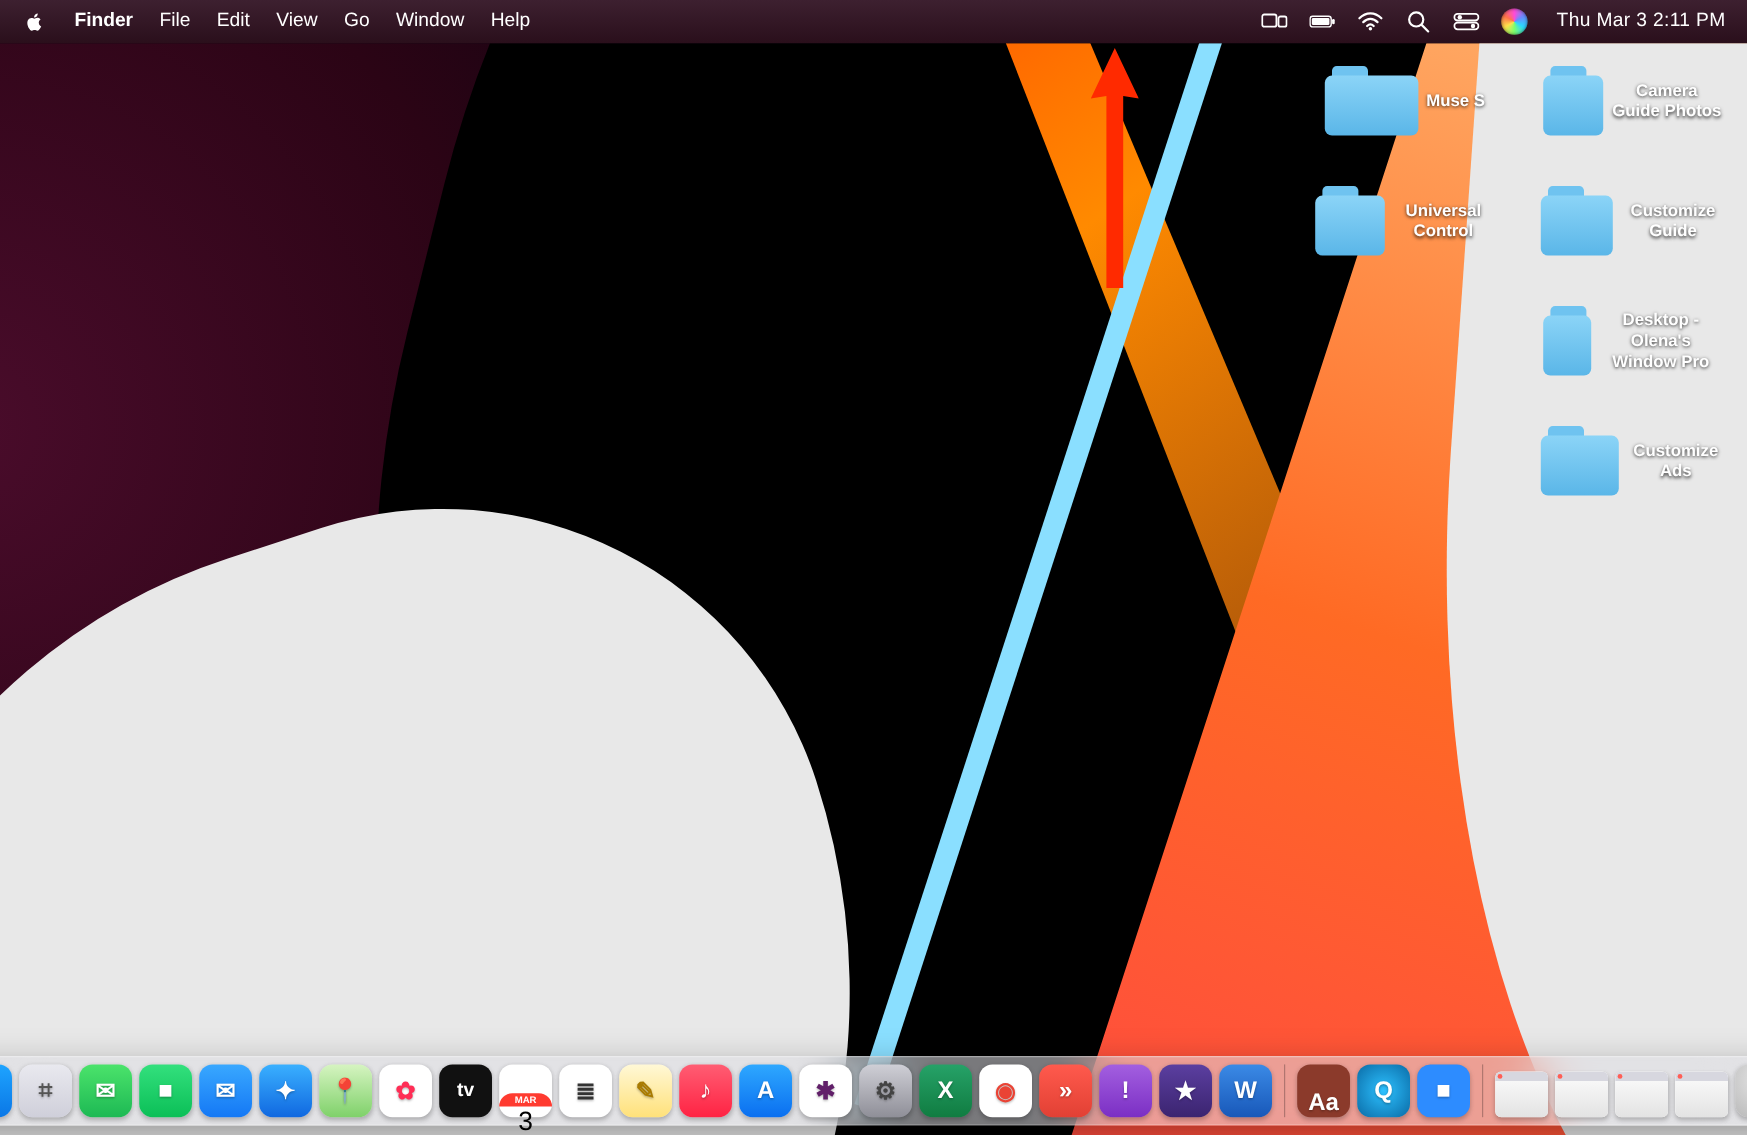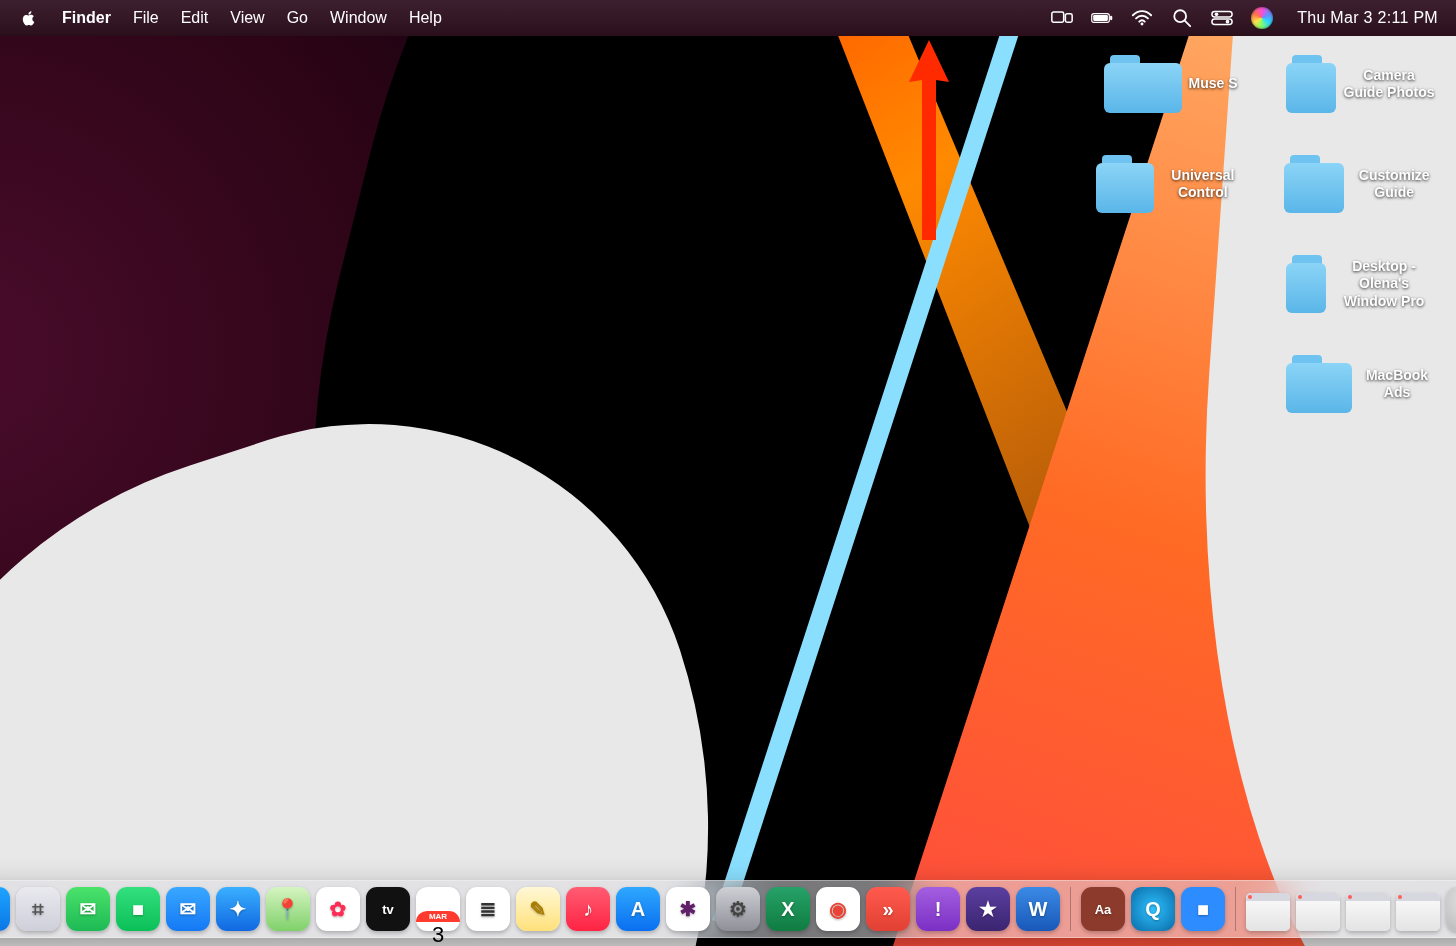--- a/index.html
+++ b/index.html
@@ -196,21 +196,21 @@
           <div class="tab"></div>
           <div class="body"></div>
         </div>
         <div class="folder-label">Desktop - Olena's Window Pro</div>
       </div>
       <div class="folder-item">
         <div class="folder-icon">
           <div class="tab"></div>
           <div class="body"></div>
         </div>
-        <div class="folder-label">MacBook Ads</div>
+        <div class="folder-label">Customize Ads</div>
       </div>
     </div>
 </div>
 
 <div class="dock">
   <div id="dock-apps" style="display:flex;gap:6px;align-items:flex-end;">
       <div class="dock-item" style="background: linear-gradient(rgb(30, 164, 255), rgb(10, 119, 230));">
         <span class="glyph">🙂</span>
       </div>
       <div class="dock-item" style="background: linear-gradient(rgb(233, 233, 239), rgb(207, 207, 218)); color: rgb(85, 85, 85);">
@@ -227,21 +227,21 @@
       </div>
       <div class="dock-item" style="background: linear-gradient(rgb(58, 176, 255), rgb(16, 104, 224));">
         <span class="glyph">✦</span>
       </div>
       <div class="dock-item" style="background: linear-gradient(rgb(214, 244, 193), rgb(127, 209, 106));">
         <span class="glyph">📍</span>
       </div>
       <div class="dock-item" style="background: rgb(255, 255, 255); color: rgb(255, 45, 85);">
         <span class="glyph">✿</span>
       </div>
-      <div class="dock-item" style="background: rgb(17, 17, 17); font-size: 13px;">
+      <div class="dock-item" style="background: rgb(17, 17, 17); font-size: 16px;">
         <span class="glyph">tv</span>
       </div>
       <div class="dock-item calendar-tile">
         <div class="m">MAR</div>
         <div class="d">3</div>
       </div>
       <div class="dock-item" style="background: rgb(255, 255, 255); color: rgb(51, 51, 51);">
         <span class="glyph">≣</span>
       </div>
       <div class="dock-item" style="background: linear-gradient(rgb(255, 248, 214), rgb(255, 225, 122)); color: rgb(169, 123, 0);">
@@ -273,21 +273,21 @@
       </div>
       <div class="dock-item" style="background: linear-gradient(rgb(91, 63, 160), rgb(59, 36, 112));">
         <span class="glyph">★</span>
       </div>
       <div class="dock-item" style="background: linear-gradient(rgb(59, 138, 230), rgb(24, 88, 185));">
         <span class="glyph">W</span>
       </div>
     </div>
   <div class="divider"></div>
   <div id="dock-pinned" style="display:flex;gap:6px;align-items:flex-end;">
-      <div class="dock-item" style="background: rgb(139, 58, 43); font-size: 13px;">
+      <div class="dock-item" style="background: rgb(139, 58, 43); font-size: 20px; align-items: flex-end;">
         <span class="glyph">Aa</span>
       </div>
       <div class="dock-item" style="background: radial-gradient(circle, rgb(45, 193, 255), rgb(10, 107, 166));">
         <span class="glyph">Q</span>
       </div>
       <div class="dock-item" style="background: rgb(45, 140, 255);">
         <span class="glyph">■</span>
       </div>
     </div>
   <div class="divider"></div>

